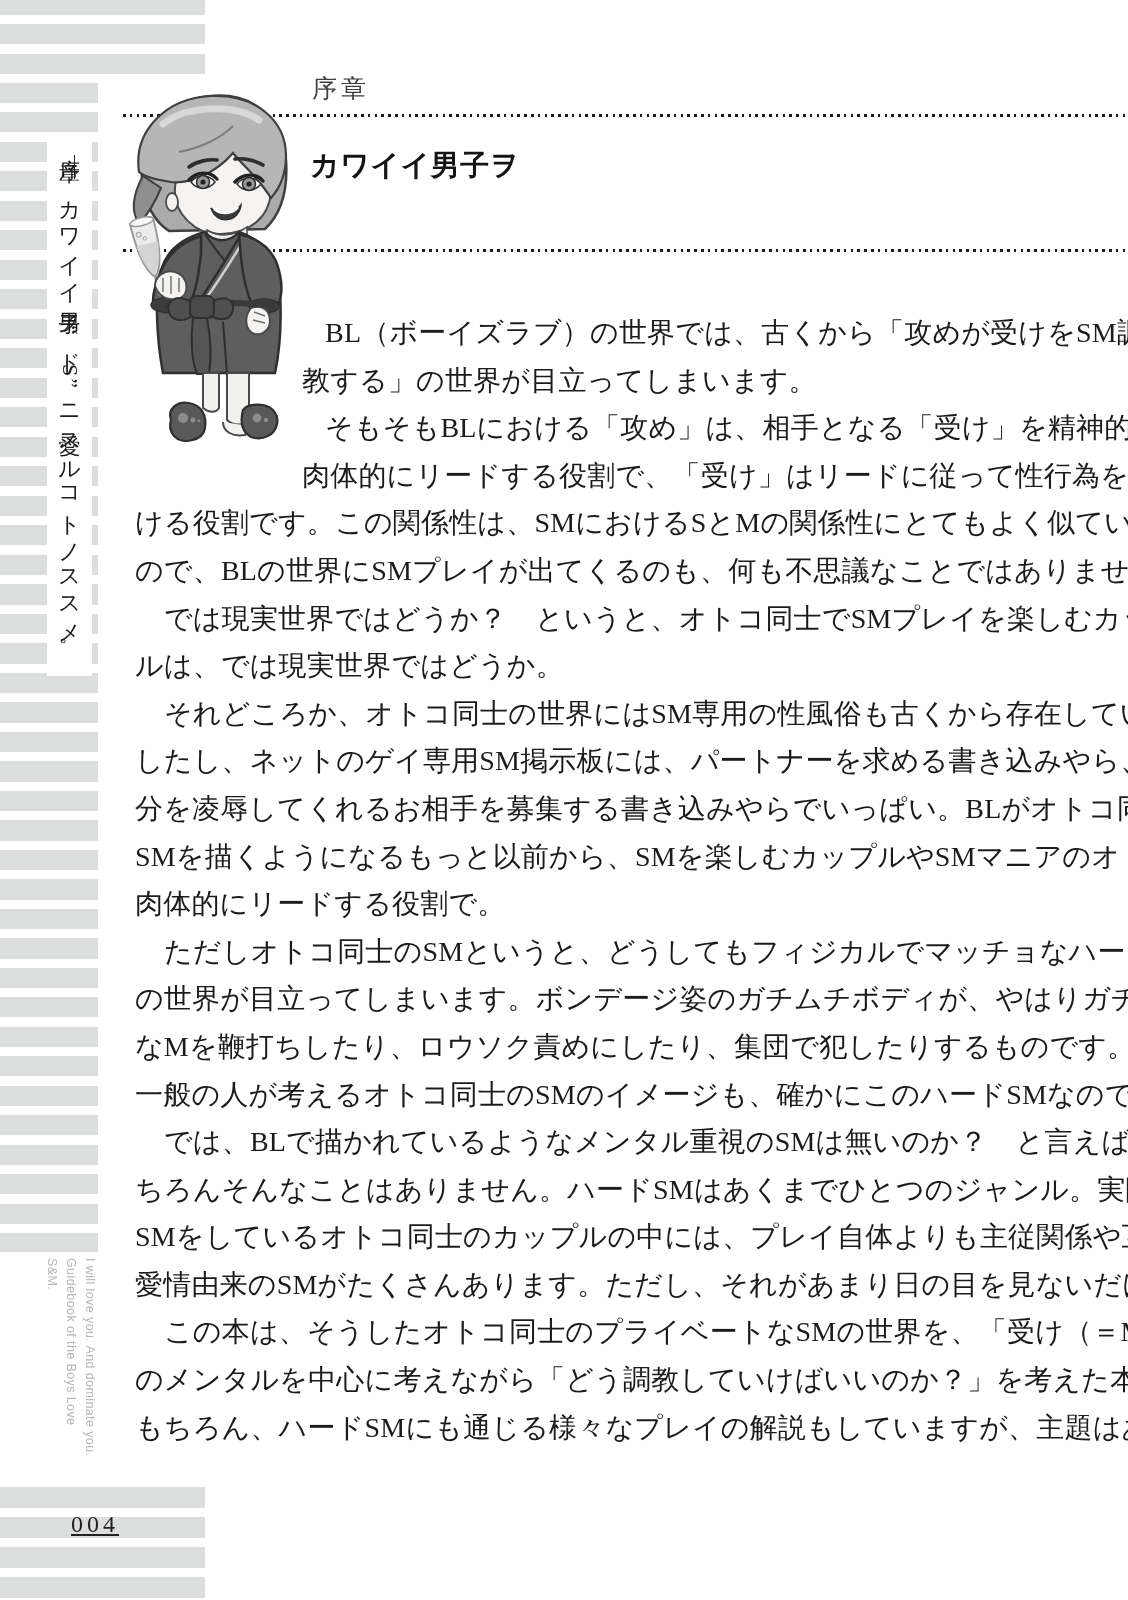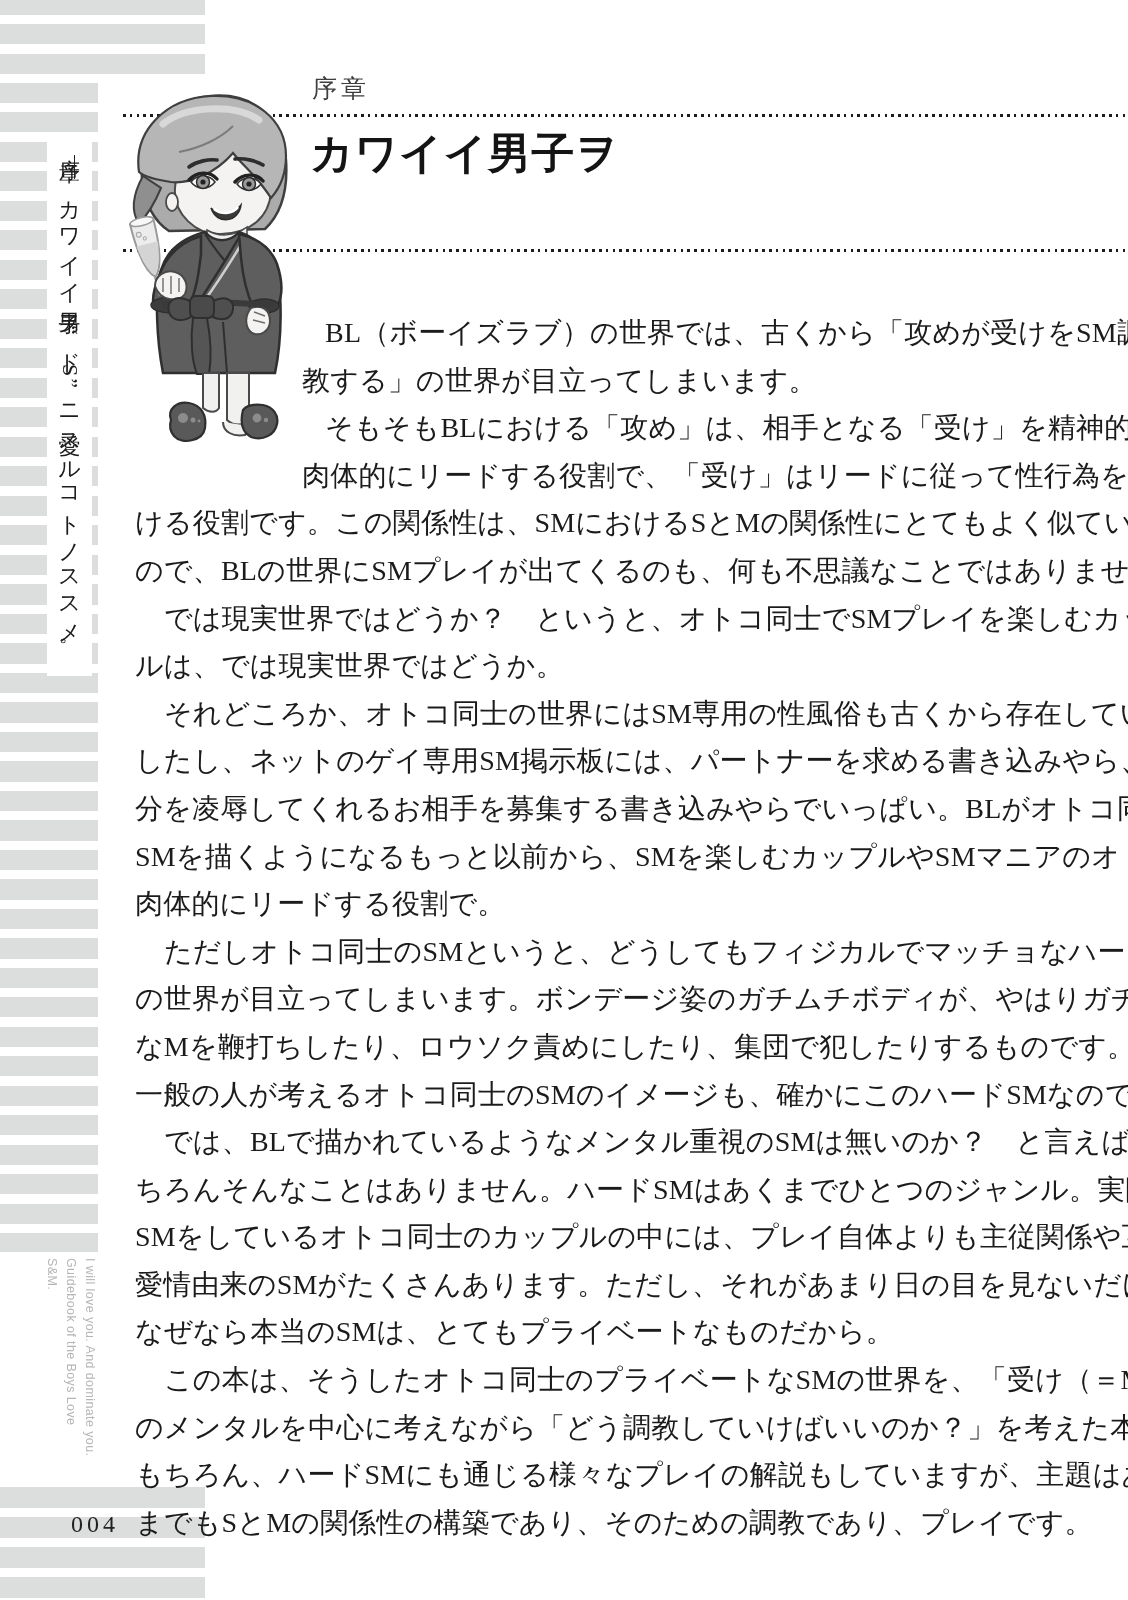--- a/index.html
+++ b/index.html
@@ -26,38 +26,38 @@
   .side-chapter{font-size:21px;letter-spacing:3px;}
   .v-rule{display:inline-block;width:1.5px;height:24px;background:#222;
     margin:7px 0;vertical-align:middle;}
   
   .chapter-label{position:absolute;left:312px;top:72px;font-size:25px;
     color:#3e3e3e;letter-spacing:4px;z-index:3;}
   .dotted{position:absolute;left:123px;width:1005px;height:3px;z-index:3;
     background:repeating-linear-gradient(90deg,#1c1c1c 0 2.6px,transparent 2.6px 6.8px);}
   .dotted-1{top:114px;}
   .dotted-2{top:249px;}
-  .page-title{position:absolute;left:310px;top:128px;z-index:3;
-    font-size:43px;line-height:51px;font-weight:600;color:#141414;letter-spacing:0.5px;}
+  .page-title{position:absolute;left:310px;top:140px;z-index:3;
+    font-size:29px;line-height:51px;font-weight:600;color:#141414;letter-spacing:0.5px;}
   
   .body-col{position:absolute;left:135px;top:309px;width:978px;z-index:3;}
   .bl{margin:0;height:47.6px;line-height:47.6px;font-size:28px;color:var(--ink);
     letter-spacing:0.2px;white-space:nowrap;}
   .bl.wrap-first{margin-left:190px;}
   .bl.wrap{margin-left:167px;}
   .bl.para{text-indent:29px;}
   
   .figure{position:absolute;left:105px;top:90px;width:215px;height:360px;z-index:4;}
   
   .caption-vertical{position:absolute;left:59px;top:1258px;height:202px;width:40px;
     writing-mode:vertical-rl;text-orientation:mixed;z-index:2;
     font-family:"Liberation Sans","DejaVu Sans",sans-serif;
     font-size:12.5px;line-height:19px;letter-spacing:0.4px;color:#b6b6b6;}
   .page-number{position:absolute;left:71px;top:1511px;z-index:2;
-    font-size:24px;letter-spacing:4px;color:#222222;}
+    font-size:24px;letter-spacing:4px;color:#222222;text-decoration:underline;}
 </style>
 </head>
 <body>
 
 <div class="stripes stripes-top"></div>
 <div class="stripes stripes-main"></div>
 <div class="stripes stripes-bottom"></div>
 
 <div class="side-strip">
   <div class="side-vertical">
@@ -163,25 +163,23 @@
     <p class="bl full">SMを描くようになるもっと以前から、SMを楽しむカップルやSMマニアのオトコ</p>
     <p class="bl full">肉体的にリードする役割で。</p>
     <p class="bl para">ただしオトコ同士のSMというと、どうしてもフィジカルでマッチョなハードSM</p>
     <p class="bl full">の世界が目立ってしまいます。ボンデージ姿のガチムチボディが、やはりガチムチ</p>
     <p class="bl full">なMを鞭打ちしたり、ロウソク責めにしたり、集団で犯したりするものです。世間</p>
     <p class="bl full">一般の人が考えるオトコ同士のSMのイメージも、確かにこのハードSMなのです。</p>
     <p class="bl para">では、BLで描かれているようなメンタル重視のSMは無いのか？　と言えば、も</p>
     <p class="bl full">ちろんそんなことはありません。ハードSMはあくまでひとつのジャンル。実際に</p>
     <p class="bl full">SMをしているオトコ同士のカップルの中には、プレイ自体よりも主従関係や互いの</p>
     <p class="bl full">愛情由来のSMがたくさんあります。ただし、それがあまり日の目を見ないだけです。</p>
-    <p class="bl full">なぜなら本当のSMは、とてもプライベートなものだから。</p>
     <p class="bl para">この本は、そうしたオトコ同士のプライベートなSMの世界を、「受け（＝M）」</p>
     <p class="bl full">のメンタルを中心に考えながら「どう調教していけばいいのか？」を考えた本です。</p>
     <p class="bl full">もちろん、ハードSMにも通じる様々なプレイの解説もしていますが、主題はあく</p>
-    <p class="bl full">までもSとMの関係性の構築であり、そのための調教であり、プレイです。</p>
   </div>
 
 <div class="caption-vertical">
 
 <div>I will love you. And dominate you.</div>
     <div>Guidebook of the Boys Love S&amp;M.</div>
   </div>
 <div class="page-number">004</div>
 
 </body></html>

